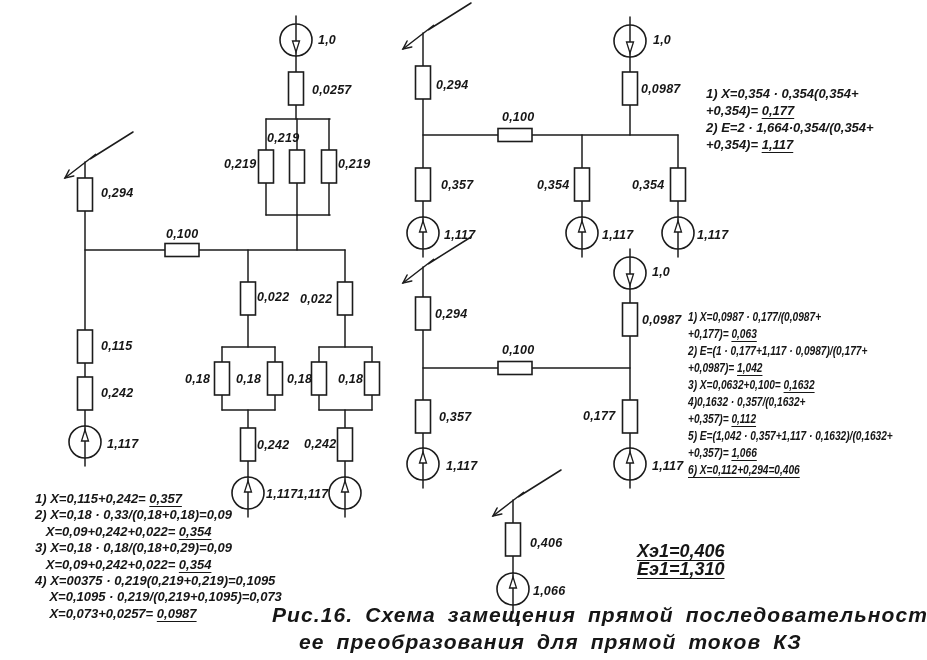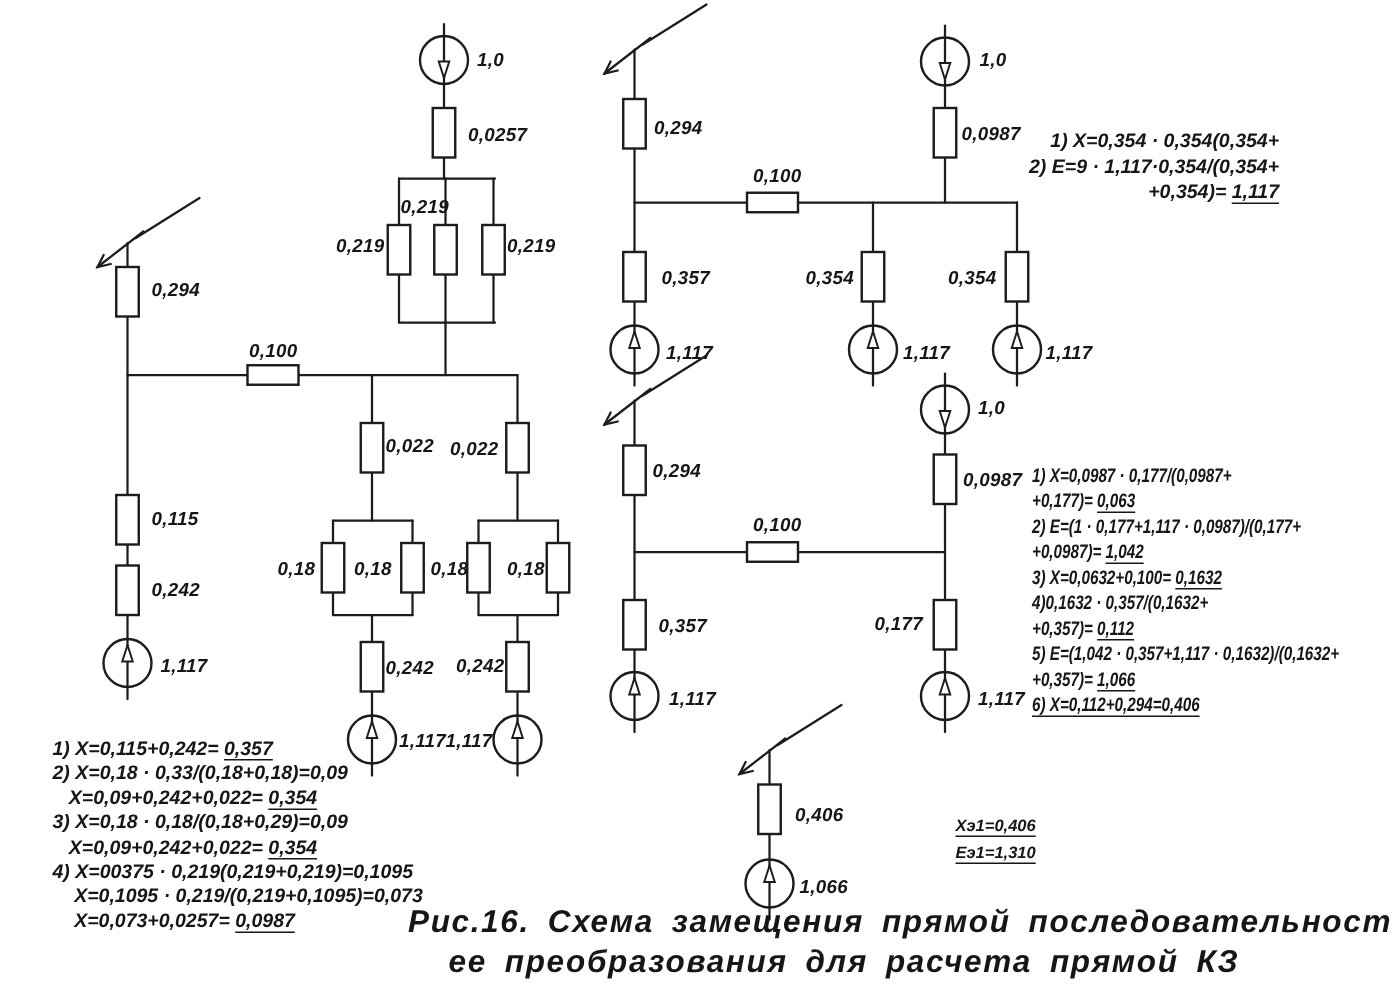--- a/index.html
+++ b/index.html
@@ -9,23 +9,23 @@
   svg .w{stroke:#1c1c1c;stroke-width:1.5;fill:none;stroke-linecap:round;}
   svg rect.r{stroke:#1c1c1c;stroke-width:1.6;fill:#fff;}
   svg circle.s{stroke:#1c1c1c;stroke-width:1.6;fill:#fff;}
   svg polygon.a{stroke:#1c1c1c;stroke-width:1.3;fill:#fff;}
   svg text{font-family:"Liberation Sans",sans-serif;font-style:italic;font-weight:bold;
            font-size:12.5px;fill:#161616;letter-spacing:.2px;}
   .calc{position:absolute;font-style:italic;font-weight:bold;font-size:13px;
         white-space:nowrap;transform-origin:0 0;line-height:16.4px;}
   .calc .u{text-decoration:underline;text-underline-offset:3px;text-decoration-thickness:1.4px;}
   #calc-b1{left:35px;top:491px;}
-  #calc-b2{left:686px;top:85px;line-height:17px;text-align:right;}
+  #calc-b2{left:706px;top:85px;line-height:17px;}
   #calc-b3{left:688px;top:308px;line-height:17px;transform:scaleX(.78);}
-  #calc-b4{left:637px;top:543px;line-height:17.5px;font-size:11px;}
+  #calc-b4{left:637px;top:543px;line-height:17.5px;font-size:18px;}
   .caption{position:absolute;font-style:italic;font-weight:bold;font-size:21px;
            letter-spacing:1.1px;word-spacing:5px;white-space:nowrap;}
   #caption-1{left:272px;top:603px;}
   #caption-2{left:299px;top:630px;}
 </style>
 </head>
 <body>
 
 <svg width="927" height="660" viewBox="0 0 927 660">
   <defs>
@@ -219,34 +219,35 @@
     <div class="cl">2) X=0,18 · 0,33/(0,18+0,18)=0,09</div>
     <div class="cl">&nbsp;&nbsp;&nbsp;X=0,09+0,242+0,022= <span class="u">0,354</span></div>
     <div class="cl">3) X=0,18 · 0,18/(0,18+0,29)=0,09</div>
     <div class="cl">&nbsp;&nbsp;&nbsp;X=0,09+0,242+0,022= <span class="u">0,354</span></div>
     <div class="cl">4) X=00375 · 0,219(0,219+0,219)=0,1095</div>
     <div class="cl">&nbsp;&nbsp;&nbsp;&nbsp;X=0,1095 · 0,219/(0,219+0,1095)=0,073</div>
     <div class="cl">&nbsp;&nbsp;&nbsp;&nbsp;X=0,073+0,0257= <span class="u">0,0987</span></div>
   </div>
 <div class="calc" id="calc-b2">
     <div class="cl">1) X=0,354 · 0,354(0,354+</div>
-    <div class="cl">2) E=9 · 1,117·0,354/(0,354+</div>
+    <div class="cl">+0,354)= <span class="u">0,177</span></div>
+    <div class="cl">2) E=2 · 1,664·0,354/(0,354+</div>
     <div class="cl">+0,354)= <span class="u">1,117</span></div>
   </div>
 <div class="calc" id="calc-b3">
     <div class="cl">1) X=0,0987 · 0,177/(0,0987+</div>
     <div class="cl">+0,177)= <span class="u">0,063</span></div>
     <div class="cl">2) E=(1 · 0,177+1,117 · 0,0987)/(0,177+</div>
     <div class="cl">+0,0987)= <span class="u">1,042</span></div>
     <div class="cl">3) X=0,0632+0,100= <span class="u">0,1632</span></div>
     <div class="cl">4)0,1632 · 0,357/(0,1632+</div>
     <div class="cl">+0,357)= <span class="u">0,112</span></div>
     <div class="cl">5) E=(1,042 · 0,357+1,117 · 0,1632)/(0,1632+</div>
     <div class="cl">+0,357)= <span class="u">1,066</span></div>
     <div class="cl"><span class="u">6) X=0,112+0,294=0,406</span></div>
   </div>
 <div class="calc" id="calc-b4">
     <div class="cl"><span class="u">Хэ1=0,406</span></div>
     <div class="cl"><span class="u">Еэ1=1,310</span></div>
   </div>
 
 <div class="caption" id="caption-1">Рис.16. Схема замещения прямой последовательности и</div>
-<div class="caption" id="caption-2">ее преобразования для расчета прямой КЗ</div>
+<div class="caption" id="caption-2">ее преобразования для прямой токов КЗ</div>
 
 </body></html>

